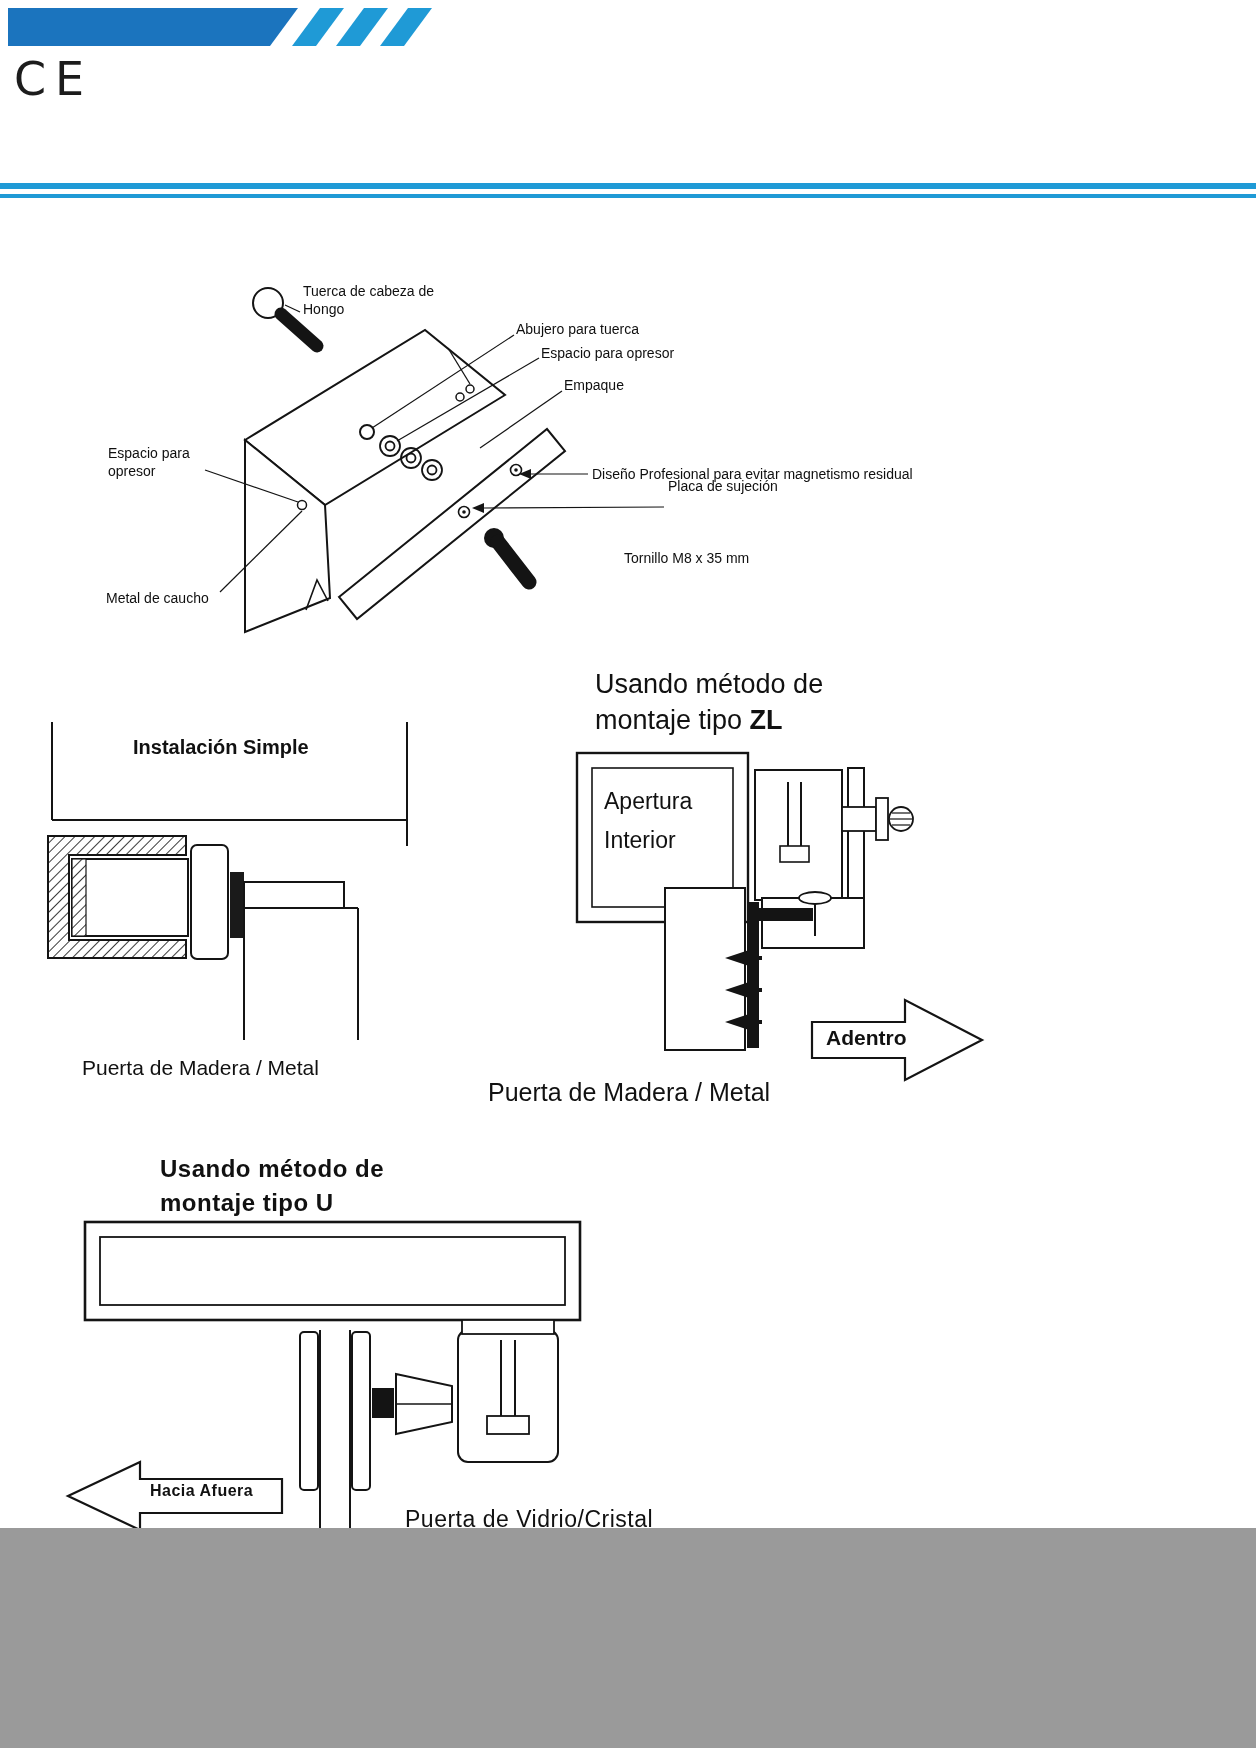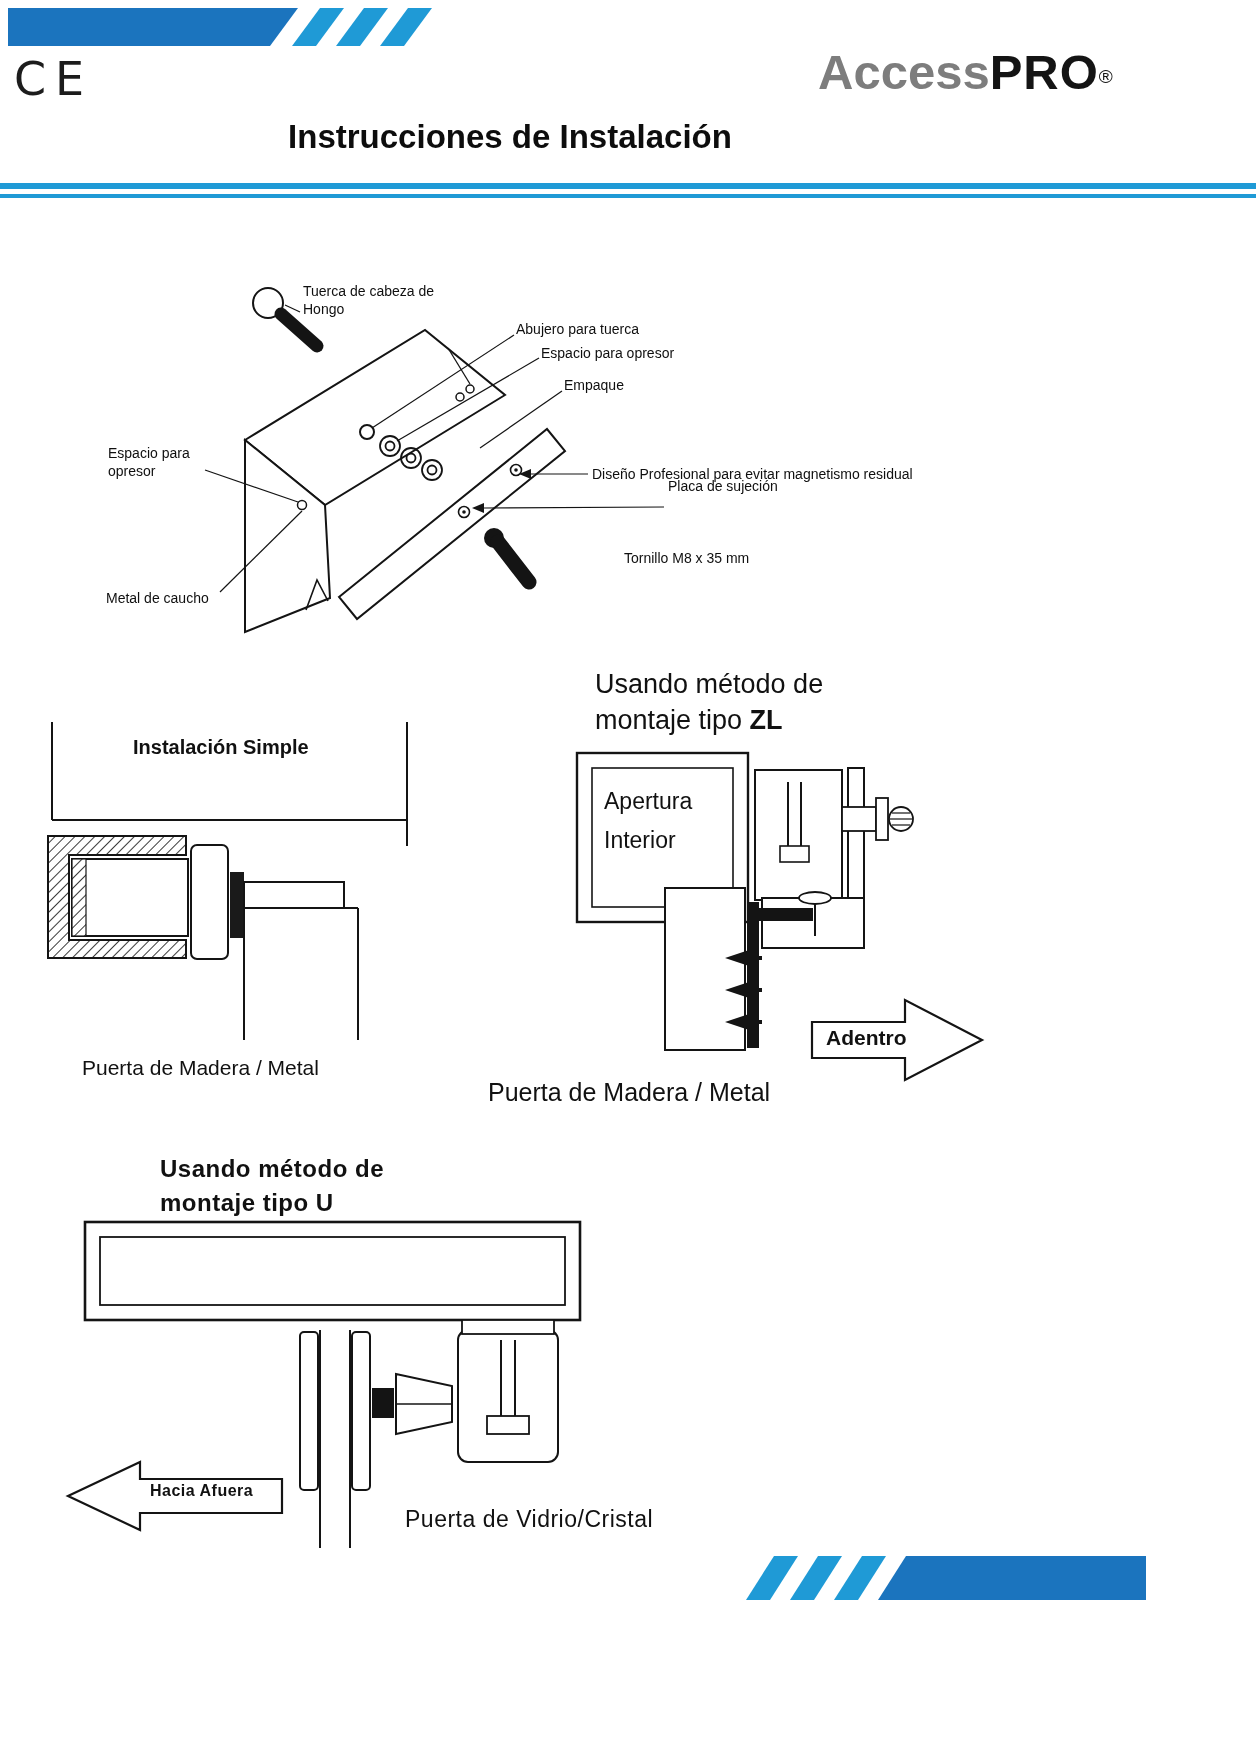--- a/index.html
+++ b/index.html
@@ -1,18 +1,18 @@
 <!DOCTYPE html>
 <html><head>
 <meta charset="utf-8">
 <style>
   * { margin:0; padding:0; box-sizing:border-box; }
   body { background:#9a9a9a; font-family:"Liberation Sans", sans-serif; }
   .page {
-    position:relative; width:1256px; height:1748px; background:#ffffff;
+    position:relative; width:1256px; height:1528px; background:#ffffff;
     color:#111; overflow:hidden; margin:0 auto;
   }
   .abs { position:absolute; }
   svg.art { position:absolute; left:0; top:0; }
   .t-label { position:absolute; font-size:14px; line-height:1.32; color:#0f0f0f; }
   .bold { font-weight:800; }
   .ce-mark {
     position:absolute; left:14px; top:52px; font-family:"DejaVu Sans", sans-serif;
     font-size:46px; letter-spacing:9px; color:#1c1c1c;
   }
@@ -157,25 +157,21 @@
     <g>
       <polygon fill="#1f9ad6" points="774,1556 798,1556 770,1600 746,1600"></polygon>
       <polygon fill="#1f9ad6" points="818,1556 842,1556 814,1600 790,1600"></polygon>
       <polygon fill="#1f9ad6" points="862,1556 886,1556 858,1600 834,1600"></polygon>
       <polygon fill="#1b74be" points="906,1556 1146,1556 1146,1600 878,1600"></polygon>
     </g>
   </svg>
 
   <div class="ce-mark">CE</div>
 
-  <div class="logo">
-    <span class="gray">Access</span><span class="black">PRO</span><span class="reg">®</span>
-  </div>
-
-  <div class="page-title">Instrucciones de Instalación</div>
+
 
   <div class="t-label" style="left:303px;top:282px;width:160px">Tuerca de cabeza de Hongo</div>
   <div class="t-label" style="left:516px;top:320px">Abujero para tuerca</div>
   <div class="t-label" style="left:541px;top:344px">Espacio para opresor</div>
   <div class="t-label" style="left:564px;top:376px">Empaque</div>
   <div class="t-label" style="left:108px;top:444px;width:110px">Espacio para opresor</div>
   <div class="t-label" style="left:592px;top:465px">Diseño Profesional para evitar magnetismo residual</div>
   <div class="t-label" style="left:668px;top:477px">Placa de sujeción</div>
   <div class="t-label" style="left:624px;top:549px">Tornillo M8 x 35 mm</div>
   <div class="t-label" style="left:106px;top:589px">Metal de caucho</div>

